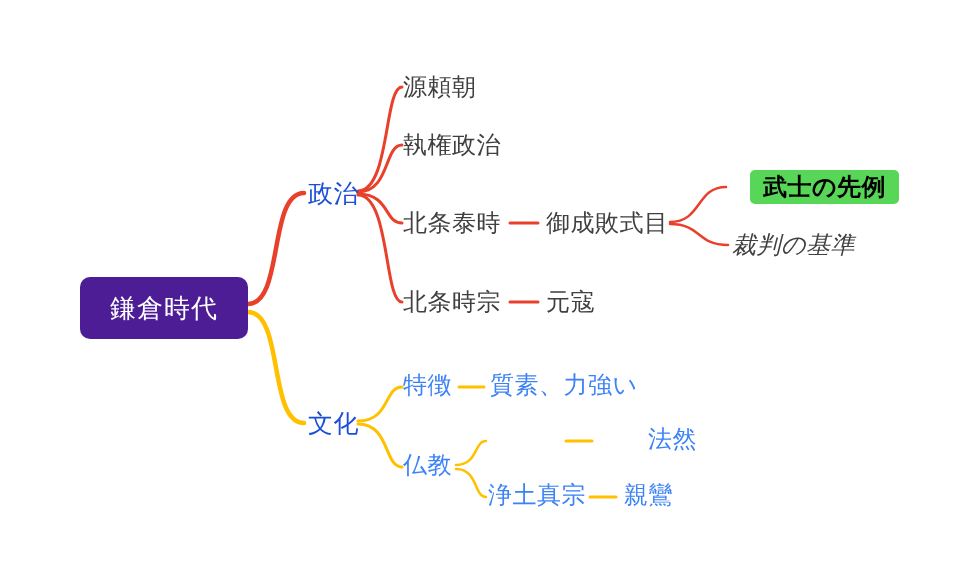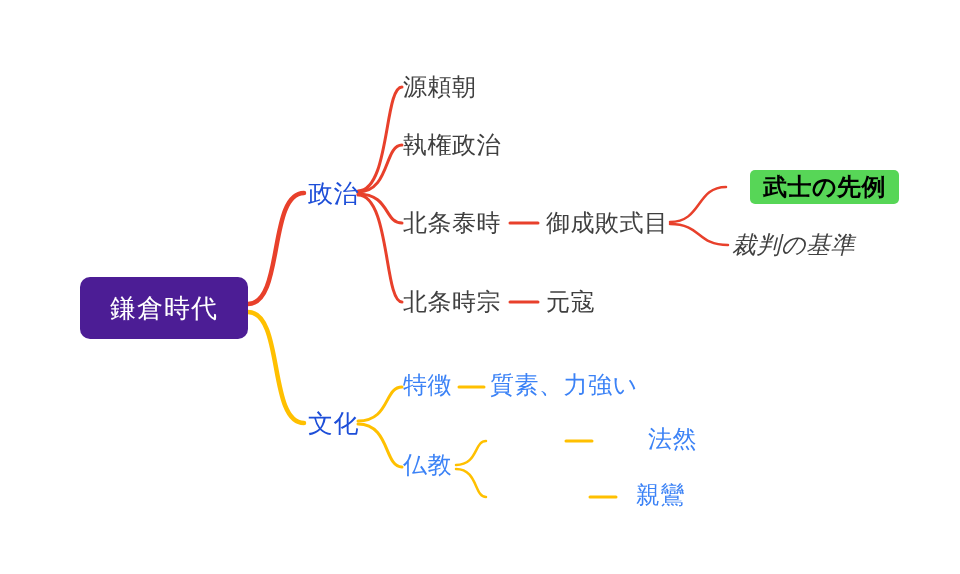--- a/index.html
+++ b/index.html
@@ -93,15 +93,16 @@
   <div class="label pol" style="left:546px;top:287px;">元寇</div>
 
   <div class="highlight-box">武士の先例</div>
   <div class="label pol" style="left:732px;top:230px;font-style:italic;">裁判の基準</div>
 
   <div class="label cul" style="left:403px;top:372px;">特徴</div>
   <div class="label cul" style="left:490px;top:372px;">質素、力強い</div>
   <div class="label cul" style="left:403px;top:452px;">仏教</div>
 
   <div class="label cul" style="left:600px;top:426px;margin-left:48px;">法然</div>
-  <div class="label cul" style="left:624px;top:482px;margin-left:12px;">親鸞</div>
+  <div class="label cul" style="left:488px;top:482px;">浄土真宗</div>
+  <div class="label cul" style="left:624px;top:482px;">親鸞</div>
 
 </div>
 
 </body></html>

